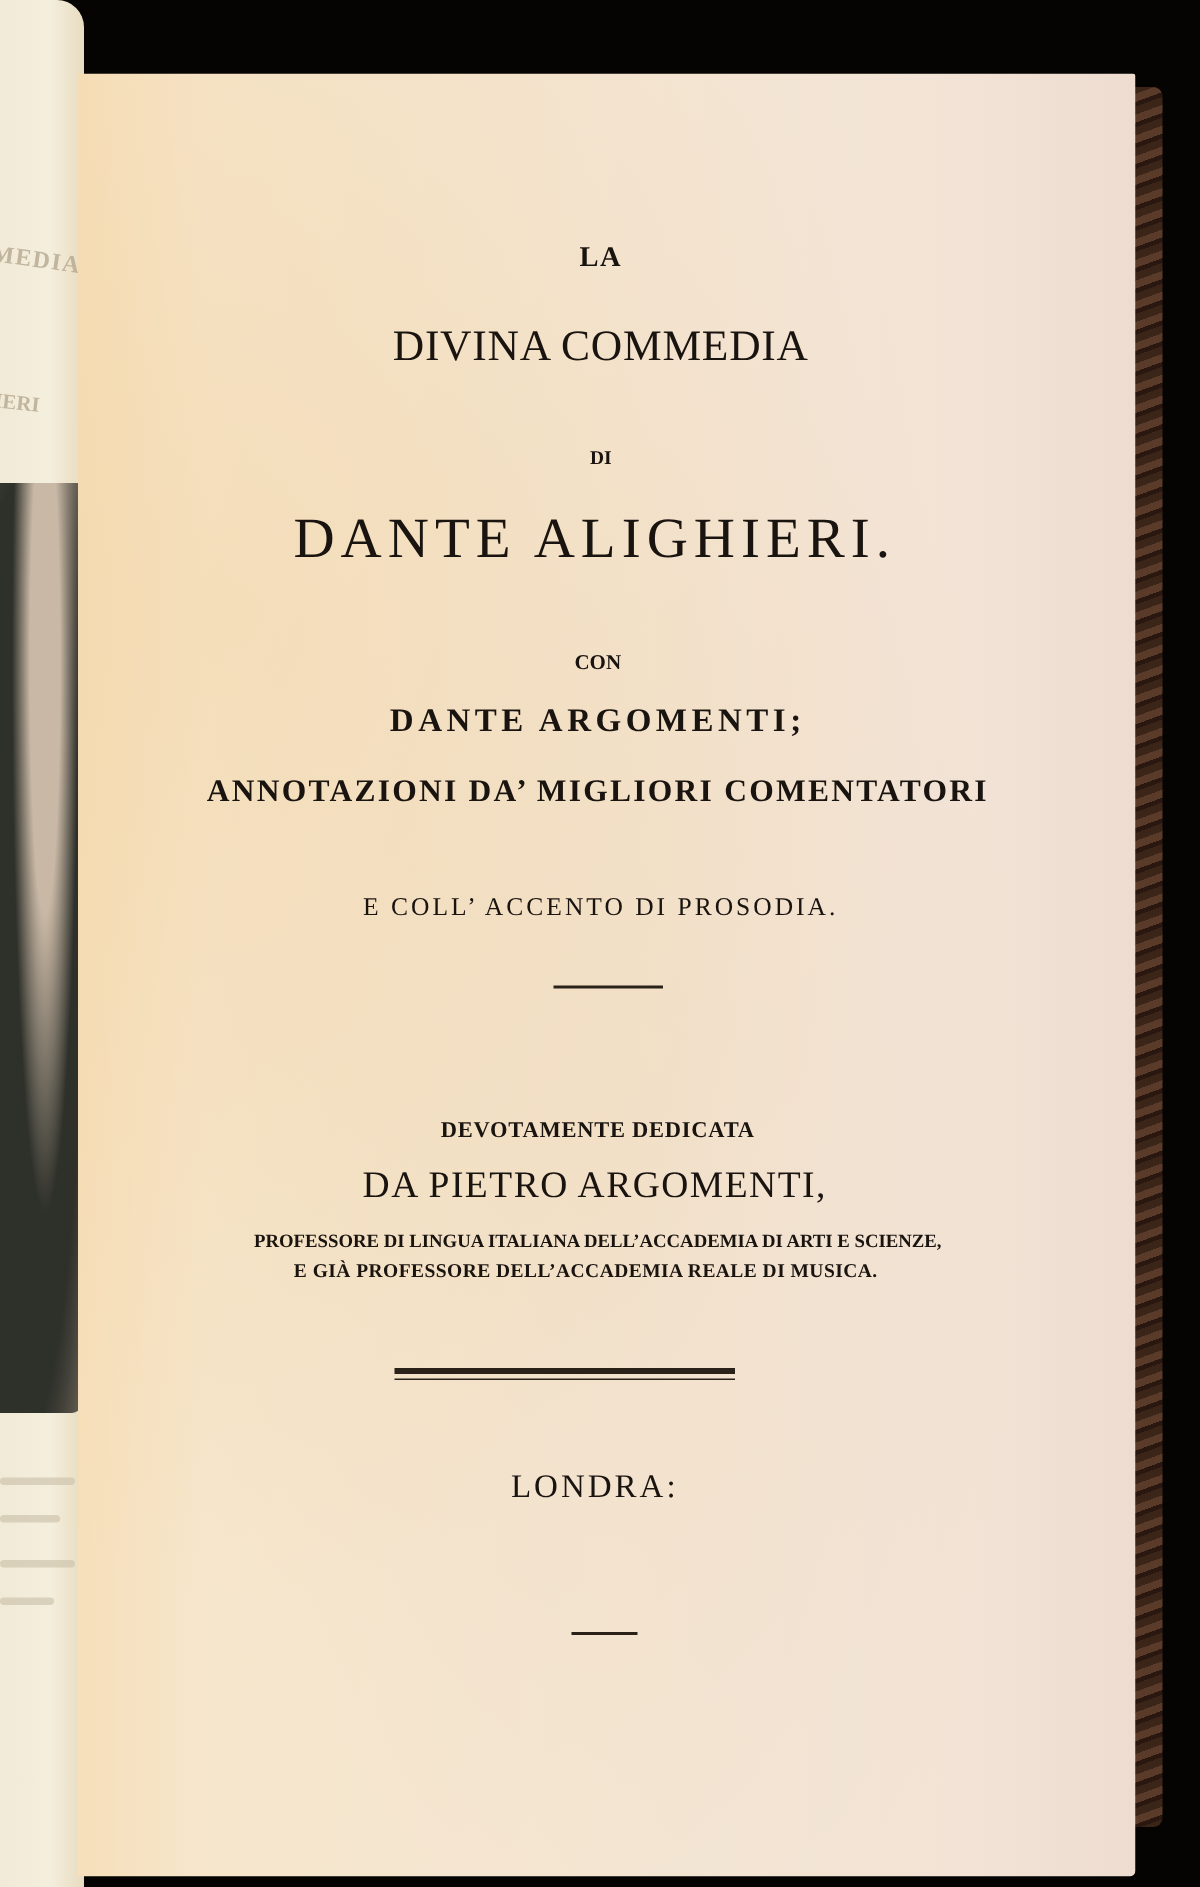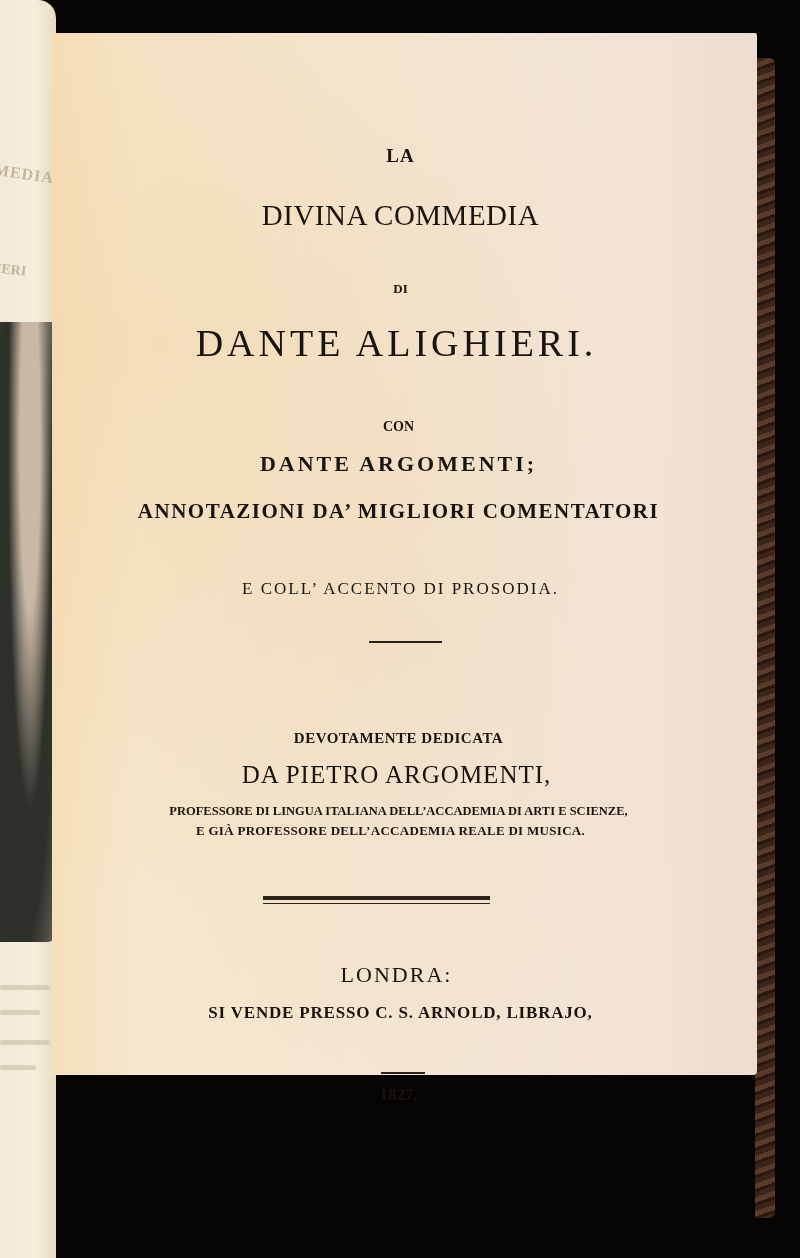--- a/index.html
+++ b/index.html
@@ -16,21 +16,21 @@
          background:
           radial-gradient(ellipse at 30px 120px, #c9b8a5 0 10px, transparent 22px),
           radial-gradient(ellipse at 14px 320px, #2e302a 0 40px, transparent 60px),
           radial-gradient(ellipse at 10px 520px, #6e665a 0 30px, transparent 60px),
           linear-gradient(180deg,#7a7264 0%,#57544b 18%,#3d3d36 45%,#4b473f 70%,#837a6c 100%);
          border-bottom-right-radius:6px; }
   .facing-caption { position:absolute; left:0; width:50px; height:5px; background:#cfc4ae; border-radius:3px; opacity:.7; }
   .book-edge { position:absolute; left:755px; top:58px; width:20px; height:1160px;
          background:repeating-linear-gradient(160deg,#3b2418 0 5px,#5a3a28 5px 10px,#2a1810 10px 13px);
          border-radius:0 6px 6px 0; }
-  .page { position:absolute; left:52px; top:33px; width:705px; height:1042px;
+  .page { position:absolute; left:52px; top:49px; width:705px; height:1202px;
          background:
           radial-gradient(ellipse at 15% 30%, rgba(240,205,150,.35) 0, transparent 55%),
           radial-gradient(ellipse at 50% 60%, rgba(235,210,175,.25) 0, transparent 60%),
           linear-gradient(90deg,#f6dfba 0%,#f6e6cc 12%,#f4e6d4 50%,#f2e3d6 85%,#eddccf 100%);
          border-radius:0 2px 4px 0; }
   .line { position:absolute; left:0; width:100%; text-align:center; color:#1a1410; white-space:nowrap; }
   .rule { position:absolute; background:#2a2219; }
   .bl { font-family:"DejaVu Serif",serif; font-weight:bold; font-style:italic; }
 </style>
 </head>
@@ -62,18 +62,16 @@
 
   <div class="line" style="top:697px;font-size:15px;font-weight:bold;letter-spacing:0.5px;left:-6px">DEVOTAMENTE DEDICATA</div>
   <div class="line" style="top:728px;font-size:25px;letter-spacing:1px;left:-8px">DA PIETRO ARGOMENTI,</div>
   <div class="line" style="top:771px;font-size:12.5px;font-weight:bold;letter-spacing:0px;left:-6px">PROFESSORE DI LINGUA ITALIANA DELL’ACCADEMIA DI ARTI E SCIENZE,</div>
   <div class="line" style="top:790px;font-size:13px;font-weight:bold;letter-spacing:0.3px;left:-14px">E GIÀ PROFESSORE DELL’ACCADEMIA REALE DI MUSICA.</div>
 
   <div class="rule" style="left:211px;top:863px;width:227px;height:4px"></div>
   <div class="rule" style="left:211px;top:870px;width:227px;height:1px"></div>
 
   <div class="line" style="top:929px;font-size:22px;letter-spacing:2px;left:-8px">LONDRA:</div>
-  <div class="line" style="top:970px;font-size:17px;font-weight:bold;letter-spacing:0.8px;left:-4px">SI VENDE PRESSO C. S. ARNOLD, LIBRAJO,</div>
 
   <div class="rule" style="left:329px;top:1039px;width:44px;height:2px"></div>
 
-  <div class="line" style="top:1052px;font-size:17px;font-weight:bold;left:-6px">1827.</div>
 </div>
 
 </body></html>

